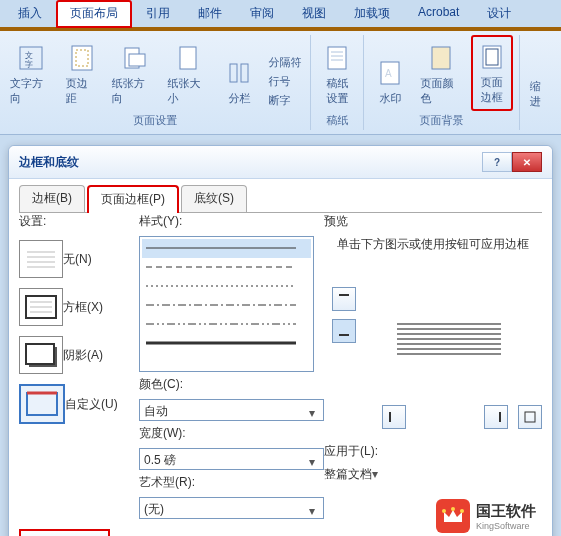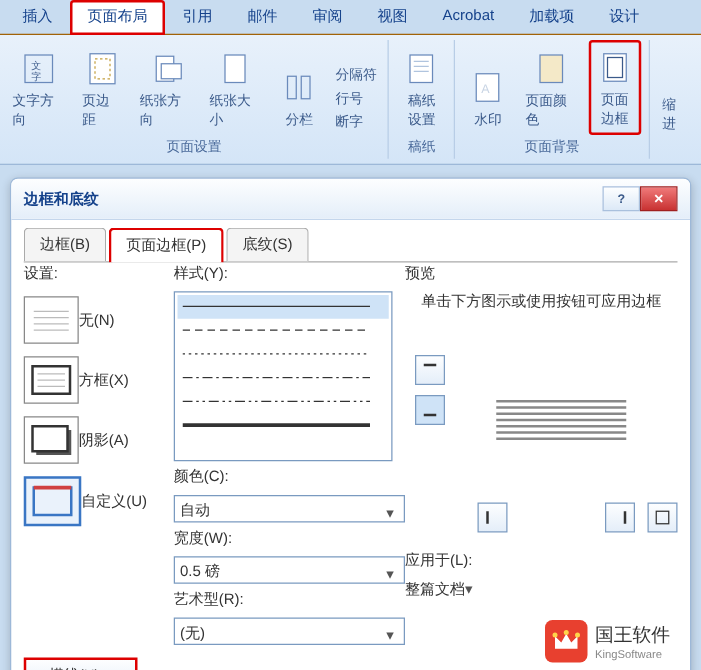--- a/index.html
+++ b/index.html
@@ -1,16 +1,16 @@
 <!DOCTYPE html>
 <html><head>
 <meta charset="utf-8">
 <style>
 body{margin:0;font-family:"Microsoft YaHei","SimSun",sans-serif;font-size:12px;background:#c8dcf0;color:#333;width:561px}
-.ribbon-tabs{display:flex;background:#c8dcf0;border-bottom:1px solid #a16207;padding:0 4px}
+.ribbon-tabs{display:flex;background:#c8dcf0;border-bottom:4px solid #a16207;padding:0 4px}
 .tab{padding:5px 14px;color:#15428b;cursor:pointer}
 .tab.active{background:#fff;border:1px solid #9db8d8;border-bottom:1px solid #fff;margin-bottom:-1px;border-radius:3px 3px 0 0}
 .highlight-red{border:2px solid #d00!important;padding:3px 12px}
 .ribbon-body{display:flex;background:linear-gradient(#e8f1fb,#d4e5f7);border-bottom:1px solid #9db8d8;padding:4px 0}
 .group{display:flex;flex-direction:column;align-items:center;border-right:1px solid #b8cde6;padding:0 6px}
 .group-row{display:flex;align-items:flex-end;gap:6px;flex:1}
 .group-label{font-size:11px;color:#4a6a9a;padding:2px 0}
 .btn{display:flex;flex-direction:column;align-items:center;gap:2px;padding:4px 3px;color:#3b5a8a;font-size:11px;cursor:pointer;border:1px solid transparent;border-radius:3px}
 .btn.red{border:2px solid #d00}
 .btn .ico{width:32px;height:32px;display:flex;align-items:center;justify-content:center}
@@ -60,22 +60,22 @@
 </head>
 <body>
 
 <div class="ribbon-tabs">
   <div class="tab">插入</div>
   <div class="tab active highlight-red">页面布局</div>
   <div class="tab">引用</div>
   <div class="tab">邮件</div>
   <div class="tab">审阅</div>
   <div class="tab">视图</div>
+  <div class="tab">加载项</div>
   <div class="tab">Acrobat</div>
-  <div class="tab">加载项</div>
   <div class="tab">设计</div>
 </div>
 
 <div class="ribbon-body">
   <div class="group">
     <div class="group-row">
       <div class="btn">
         <span class="ico">
             <svg width="28" height="28">
               <rect x="3" y="3" width="22" height="22" fill="none" stroke="#6a8abb"></rect>
@@ -359,17 +359,17 @@
   <div class="watermark">
     <div class="crown">
         <svg width="24" height="24">
           <path d="M3 18 L3 8 L8 13 L12 6 L16 13 L21 8 L21 18 Z" fill="#fff"></path>
           <circle cx="3" cy="7" r="2" fill="#ffd54a"></circle>
           <circle cx="12" cy="5" r="2" fill="#ffd54a"></circle>
           <circle cx="21" cy="7" r="2" fill="#ffd54a"></circle>
         </svg>
       </div>
     <div class="txtset">
-      <span style="font-size:15px;font-weight:normal">国王软件</span>
+      <span style="font-size:15px;font-weight:bold">国王软件</span>
       <span style="font-size:9px;color:#888">KingSoftware</span>
     </div>
   </div>
 </div>
 
 </body></html>

